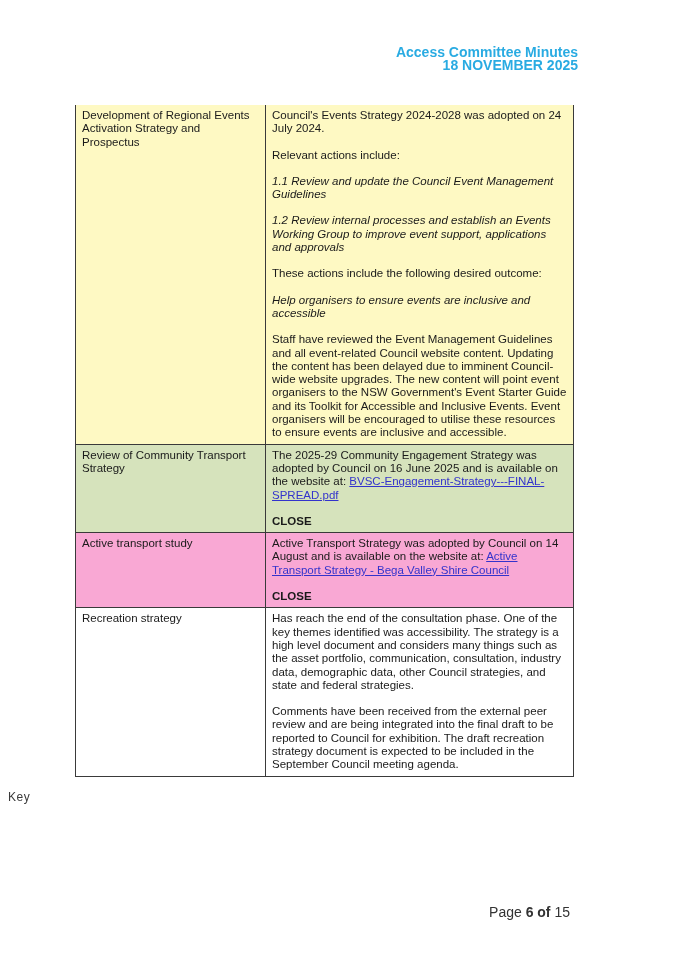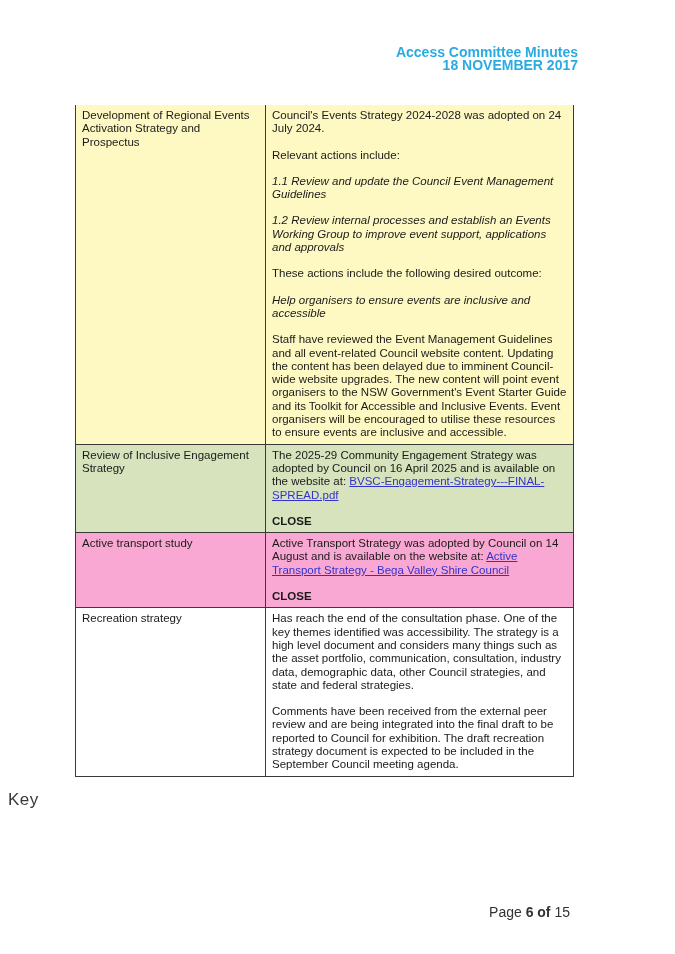--- a/index.html
+++ b/index.html
@@ -53,21 +53,21 @@
   .bold   { font-weight: bold; }
   .doc-link {
     color: #3333CC;
     text-decoration: underline;
   }
   
   .key-heading {
     position: absolute;
     left: 8px;
     top: 790px;
-    font-size: 17px;
+    font-size: 12px;
     font-weight: 300;
     letter-spacing: 0.5px;
     color: #3a3a3a;
   }
   .key-table {
     position: absolute;
     left: 80px;
     top: 830px;
     width: 518px;
     border-collapse: collapse;
@@ -89,41 +89,41 @@
     color: #333333;
   }
 </style>
 </head>
 <body>
 
 <div class="page">
 
   <div class="doc-header">
     <div>Access Committee Minutes</div>
-    <div>18 NOVEMBER 2017</div>
+    <div>18 NOVEMBER 2025</div>
   </div>
 
   <table class="main-table">
     <tbody>
         <tr style="background: #fef9c3;">
           <td class="col-left">Development of Regional Events Activation Strategy and Prospectus</td>
           <td class="col-right">
             <p><span>Council's Events Strategy 2024-2028 was adopted on 24 July 2024.</span></p>
             <p><span>Relevant actions include:</span></p>
             <p><span class="italic">1.1 Review and update the Council Event Management Guidelines</span></p>
             <p><span class="italic">1.2 Review internal processes and establish an Events Working Group to improve event support, applications and approvals</span></p>
             <p><span>These actions include the following desired outcome:</span></p>
             <p><span class="italic">Help organisers to ensure events are inclusive and accessible</span></p>
             <p><span>Staff have reviewed the Event Management Guidelines and all event-related Council website content. Updating the content has been delayed due to imminent Council-wide website upgrades. The new content will point event organisers to the NSW Government's Event Starter Guide and its Toolkit for Accessible and Inclusive Events. Event organisers will be encouraged to utilise these resources to ensure events are inclusive and accessible.</span></p>
           </td>
         </tr>
         <tr style="background: rgb(214, 227, 188);">
-          <td class="col-left">Review of Inclusive Engagement Strategy</td>
+          <td class="col-left">Review of Community Transport Strategy</td>
           <td class="col-right">
-            <p><span>The 2025-29 Community Engagement Strategy was adopted by Council on 16 April 2025 and is available on the website at: </span><a href="#" class="doc-link">BVSC-Engagement-Strategy---FINAL-SPREAD.pdf</a></p>
+            <p><span>The 2025-29 Community Engagement Strategy was adopted by Council on 16 June 2025 and is available on the website at: </span><a href="#" class="doc-link">BVSC-Engagement-Strategy---FINAL-SPREAD.pdf</a></p>
             <p><span class="bold">CLOSE</span></p>
           </td>
         </tr>
         <tr style="background: #f9a8d4;">
           <td class="col-left">Active transport study</td>
           <td class="col-right">
             <p><span>Active Transport Strategy was adopted by Council on 14 August and is available on the website at: </span><a href="#" class="doc-link">Active Transport Strategy - Bega Valley Shire Council</a></p>
             <p><span class="bold">CLOSE</span></p>
           </td>
         </tr>

